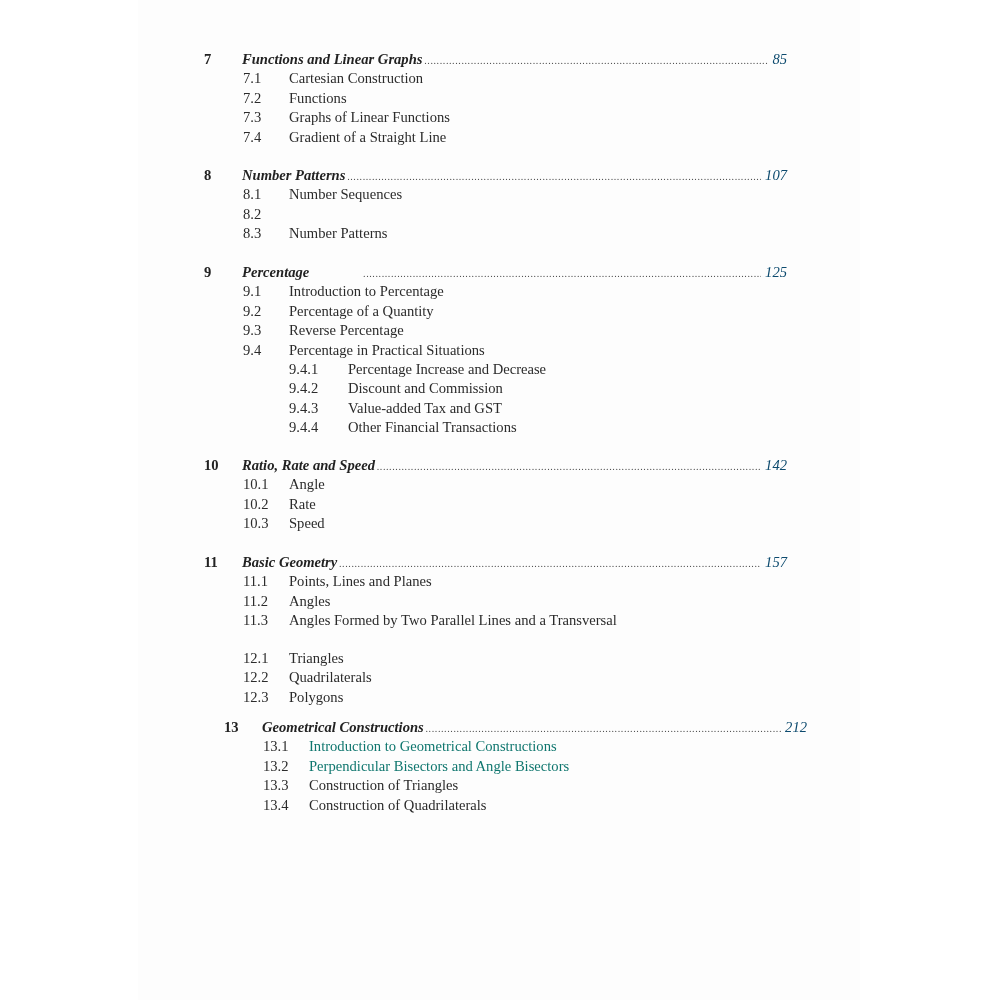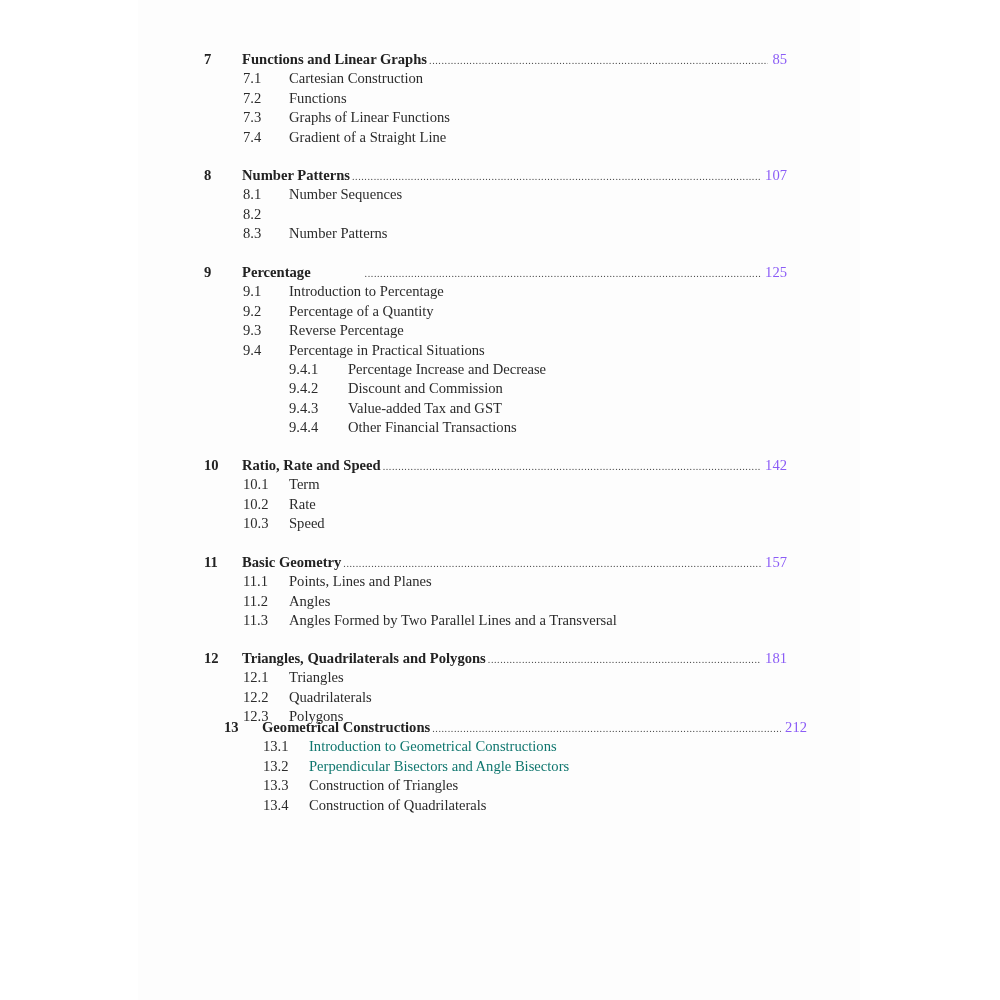--- a/index.html
+++ b/index.html
@@ -46,40 +46,41 @@
       left: 204px;
       font-weight: bold;
       color: #222;
     }
     .ch-title-wrap {
       position: absolute;
       left: 242px;
       width: 545px;
       display: flex;
       align-items: baseline;
+      font-style: italic;
     }
     .ch-title {
       font-weight: bold;
       color: #222;
       flex: 0 0 auto;
     }
     .leader {
       flex: 1 1 auto;
       overflow: hidden;
       margin: 0 4px 0 2px;
       color: #444;
       font-size: 10px;
       letter-spacing: 0.6px;
     }
     .leader::before {
       content: "........................................................................................................................................................................................................................................................";
     }
     .ch-page {
       flex: 0 0 auto;
-      color: #8b5cf6;
+      color: #0c4a6e;
     }
     .sec-num {
       position: absolute;
       left: 243px;
     }
     .sec-title {
       position: absolute;
       left: 289px;
     }
     .sub-num {
@@ -195,21 +196,21 @@
     <div class="row">
       <span class="ch-num">10</span>
       <span class="ch-title-wrap">
         <span class="ch-title">Ratio, Rate and Speed</span>
         <span class="leader"></span>
         <span class="ch-page">142</span>
       </span>
     </div>
     <div class="row">
         <span class="sec-num">10.1</span>
-        <span class="sec-title">Term</span>
+        <span class="sec-title">Angle</span>
       </div>
     <div class="row">
         <span class="sec-num">10.2</span>
         <span class="sec-title">Rate</span>
       </div>
     <div class="row">
         <span class="sec-num">10.3</span>
         <span class="sec-title">Speed</span>
       </div>
   </div>
@@ -232,28 +233,20 @@
         <span class="sec-title">Angles</span>
       </div>
     <div class="row">
         <span class="sec-num">11.3</span>
         <span class="sec-title">Angles Formed by Two Parallel Lines and a Transversal</span>
       </div>
   </div>
 
   <div class="chapter" style="top:649px;">
     <div class="row">
-      <span class="ch-num">12</span>
-      <span class="ch-title-wrap">
-        <span class="ch-title">Triangles, Quadrilaterals and Polygons</span>
-        <span class="leader"></span>
-        <span class="ch-page">181</span>
-      </span>
-    </div>
-    <div class="row">
         <span class="sec-num">12.1</span>
         <span class="sec-title">Triangles</span>
       </div>
     <div class="row">
         <span class="sec-num">12.2</span>
         <span class="sec-title">Quadrilaterals</span>
       </div>
     <div class="row">
         <span class="sec-num">12.3</span>
         <span class="sec-title">Polygons</span>

